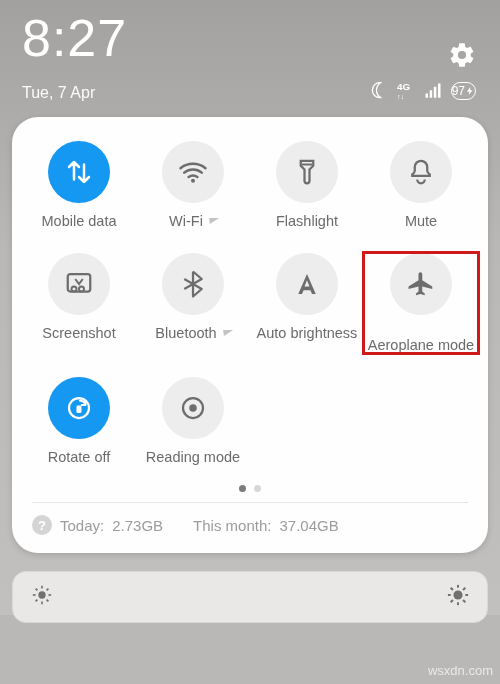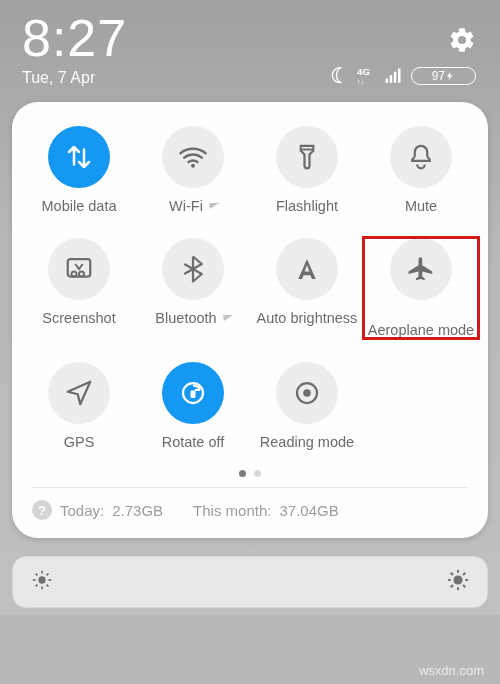--- a/index.html
+++ b/index.html
@@ -18,28 +18,28 @@
   
   .status {
     display: flex;
     justify-content: space-between;
     align-items: flex-end;
     padding: 4px 24px 2px 22px;
     color: #fff;
   }
   .status .left { display: flex; flex-direction: column; line-height: 1; }
   .clock { font-size: 52px; font-weight: 300; letter-spacing: 1px; }
-  .date { font-size: 16px; margin-top: 6px; font-weight: 400; opacity: .95; }
+  .date { font-size: 16px; margin-top: 21px; font-weight: 400; opacity: .95; }
   .status .right { display: flex; flex-direction: column; align-items: flex-end; gap: 8px; }
   .status-icons { display: flex; align-items: center; gap: 8px; }
   .status-icons svg { width: 20px; height: 20px; fill: #fff; }
   .net-label { font-size: 11px; font-weight: 600; line-height: 9px; fill:#fff;}
   .battery-badge {
     border: 1.5px solid #fff; border-radius: 10px;
-    padding: 0 20px; font-size: 12px; font-weight: 500;
+    padding: 0 0; font-size: 12px; font-weight: 500;
     display: inline-flex; align-items: center; height: 18px;
   }
 
   
   .panel {
     margin: 14px 12px 0 12px;
     background: #fefefe;
     border-radius: 26px;
     padding: 24px 10px 10px 10px;
     box-shadow: 0 2px 6px rgba(0,0,0,.15);
@@ -101,21 +101,21 @@
     border: 1px solid #d9d8d6;
     border-radius: 14px;
     height: 52px;
     display: flex; align-items: center; justify-content: space-between;
     padding: 0 18px;
     color: #707070;
   }
   .brightness svg { width: 22px; height: 22px; }
 
   .watermark {
-    position: absolute; bottom: 6px; right: 16px;
+    position: absolute; bottom: 6px; right: 7px;
     font-size: 13px; color: rgba(255,255,255,.7);
     font-family: Arial, sans-serif;
   }
 </style>
 </head>
 <body>
 
 <div class="screen">
 
   <div class="status">
@@ -225,30 +225,20 @@
           </div>
         </div>
         <div class="tile highlight">
           <div class="circle">
             <svg viewBox="0 0 24 24">
               <use href="#ic-aeroplane-mode"></use>
             </svg>
           </div>
           <div class="label">
             <span>Aeroplane mode</span>
-          </div>
-        </div>
-        <div class="tile">
-          <div class="circle">
-            <svg viewBox="0 0 24 24">
-              <use href="#ic-gps"></use>
-            </svg>
-          </div>
-          <div class="label">
-            <span>GPS</span>
           </div>
         </div>
         <div class="tile">
           <div class="circle on">
             <svg viewBox="0 0 24 24">
               <use href="#ic-rotate-off"></use>
             </svg>
           </div>
           <div class="label">
             <span>Rotate off</span>

